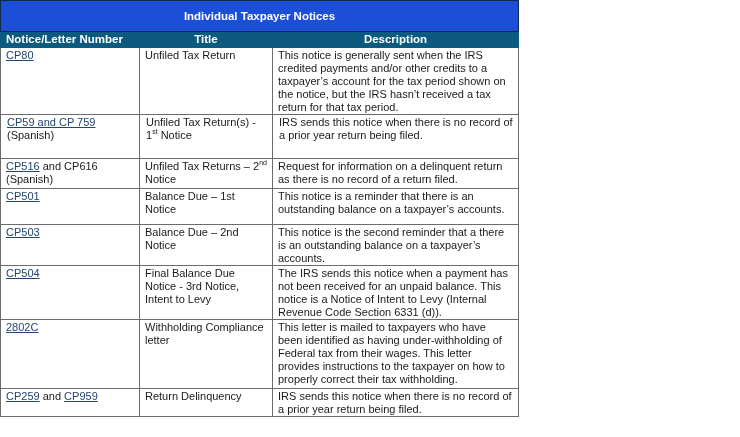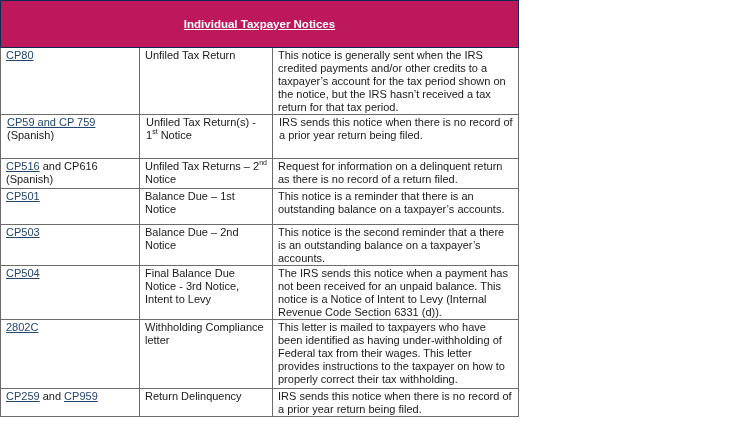--- a/index.html
+++ b/index.html
@@ -4,22 +4,22 @@
   <style>
     html, body { margin: 0; padding: 0; background: #ffffff; }
     body { width: 740px; height: 437px; overflow: hidden; position: relative;
            font-family: "Liberation Sans", sans-serif; color: #1a1a1a; }
     table.notices { position: absolute; left: 0; top: 0; width: 518px;
                     border-collapse: collapse; table-layout: fixed; font-size: 11px; line-height: 13px; }
     table.notices td, table.notices th { border: 1px solid #6b6b6b; vertical-align: top; padding: 1px 5px 0 5px; }
     col.c1 { width: 139px; }
     col.c2 { width: 133px; }
     col.c3 { width: 246px; }
-    tr.section th { background: #be185d; color: #ffffff; font-weight: bold; text-align: center;
-                    font-size: 11.5px; height: 14px; padding: 16px; line-height: 14px; border-color: #0e2b4f; text-decoration: underline; }
+    tr.section th { background: #1d4ed8; color: #ffffff; font-weight: bold; text-align: center;
+                    font-size: 11.5px; height: 14px; padding: 8px; line-height: 14px; border-color: #0e2b4f; }
     tr.colhead th { background: #0d5a80; color: #ffffff; font-weight: bold; font-size: 11.5px;
                     height: 15px; line-height: 15px; padding: 0 5px; border-color: #0d5a80; }
     tr.colhead th.left { text-align: left; }
     tr.colhead th.center { text-align: center; }
     a.lnk { color: #24456f; text-decoration: underline; }
     .sub { display: block; }
     sup { font-size: 7px; line-height: 0; }
     tr.r1 td { height: 44px; }
     tr.r2 td { height: 42px; padding-left: 6px; }
     tr.r3 td { height: 28px; }
@@ -35,20 +35,25 @@
 
 <table class="notices">
   <colgroup>
       <col class="c1">
       <col class="c2">
       <col class="c3">
     </colgroup>
   <tbody>
     <tr class="section">
       <th colspan="3">Individual Taxpayer Notices</th>
+    </tr>
+    <tr class="colhead">
+      <th class="left">Notice/Letter Number</th>
+      <th class="center">Title</th>
+      <th class="center">Description</th>
     </tr>
 
     <tr class="r1">
       <td>
         <a class="lnk">CP80</a>
       </td>
       <td>Unfiled Tax Return</td>
       <td>This notice is generally sent when the IRS credited payments and/or other credits to a taxpayer’s account for the tax period shown on the notice, but the IRS hasn’t received a tax return for that tax period.</td>
     </tr>
 

